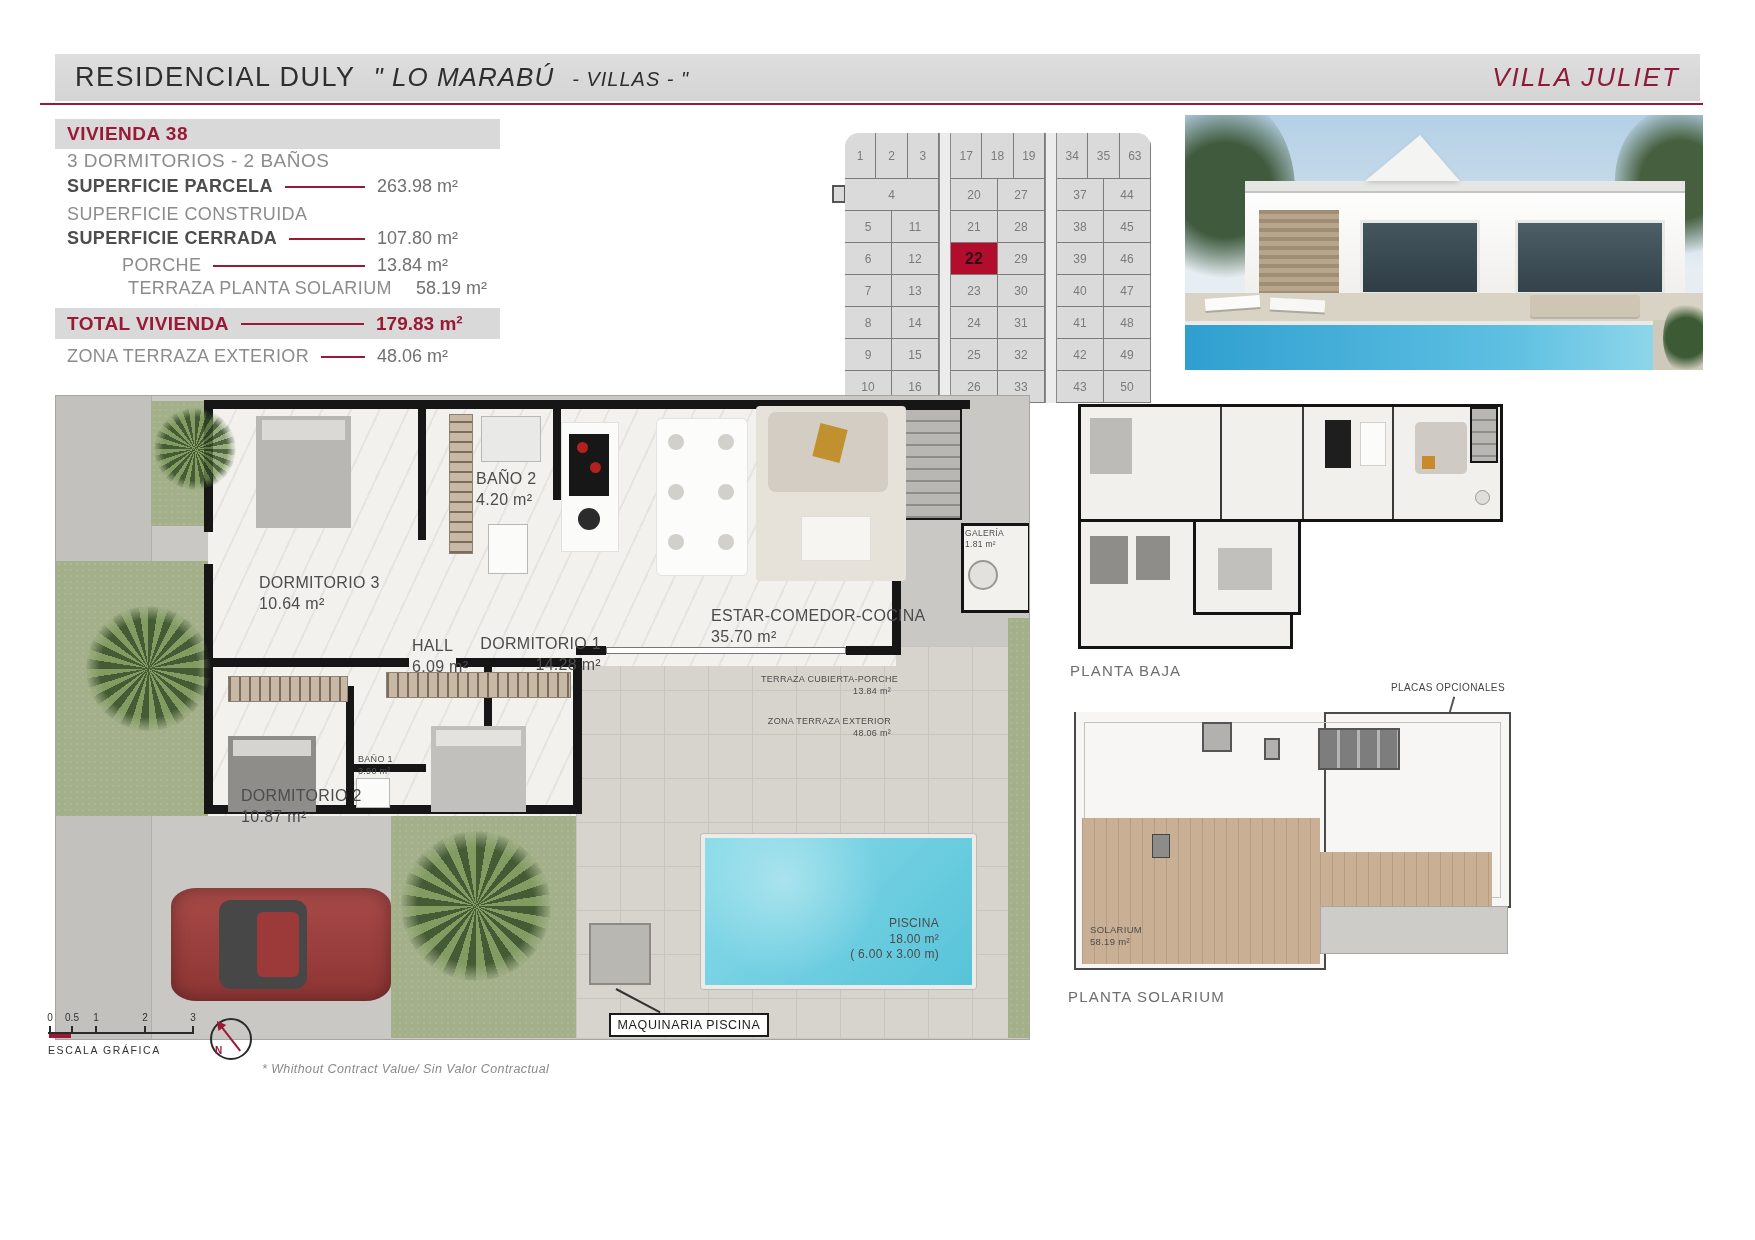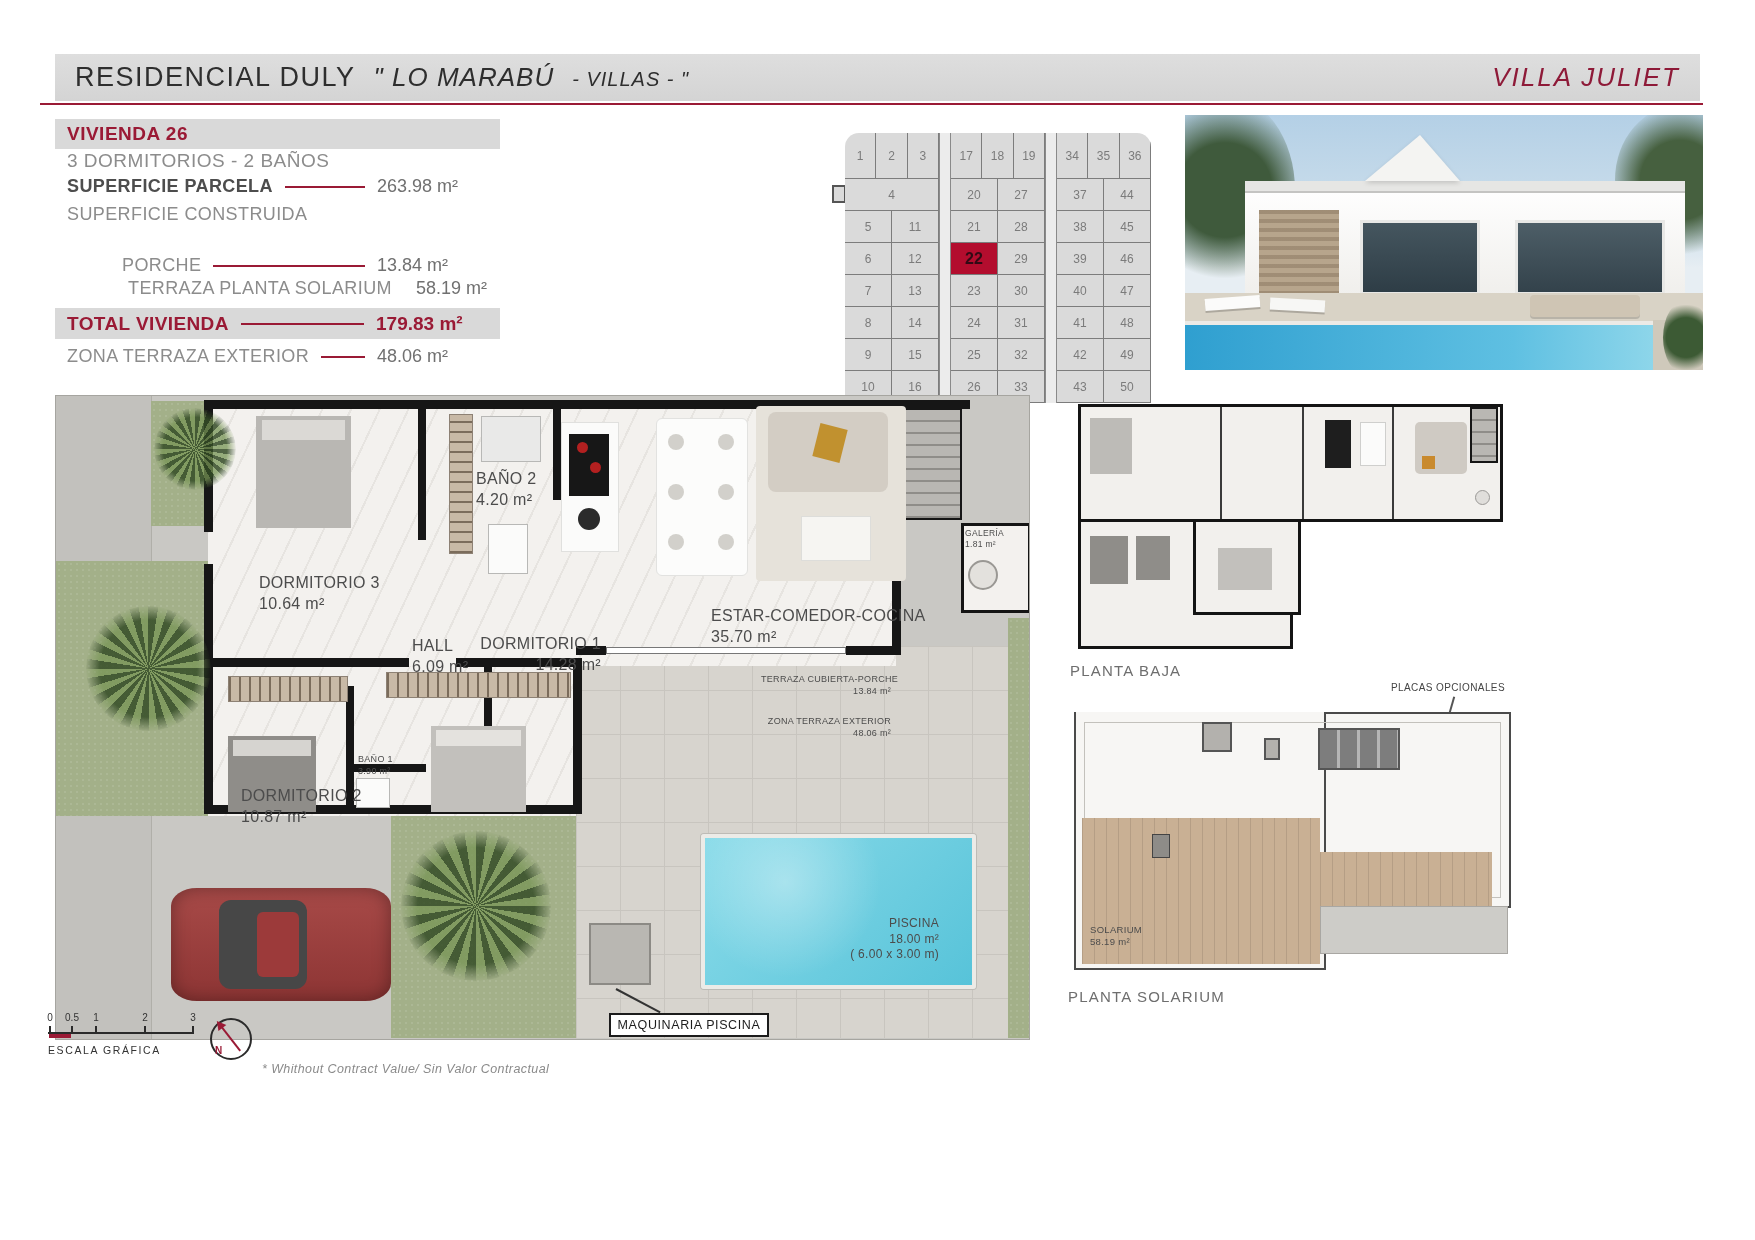--- a/index.html
+++ b/index.html
@@ -92,31 +92,36 @@
     <div class="h-left">
       <span class="h-title">RESIDENCIAL DULY</span>
       <span class="h-proj">" LO MARABÚ</span>
       <span class="h-proj-small">- VILLAS - "</span>
     </div>
     <span class="h-villa">VILLA JULIET</span>
   </div>
   <div class="abs header-line"></div>
 
   <div class="abs gray-bar viv-bar">
-    <span class="viv-txt">VIVIENDA 26</span>
+    <span class="viv-txt">VIVIENDA 38</span>
   </div>
   <div class="abs rooms-txt">3 DORMITORIOS - 2 BAÑOS</div>
 
   <div class="abs info-row" style="top:176px;">
     <span class="lbl lbl-bold">SUPERFICIE PARCELA</span>
     <span class="leader"></span>
     <span class="val">263.98 m²</span>
   </div>
   <div class="abs info-row" style="top:204px;">
     <span class="lbl lbl-gray">SUPERFICIE CONSTRUIDA</span>
+  </div>
+  <div class="abs info-row" style="top:228px;">
+    <span class="lbl lbl-bold">SUPERFICIE CERRADA</span>
+    <span class="leader"></span>
+    <span class="val">107.80 m²</span>
   </div>
   <div class="abs info-row" style="top:255px;left:122px;width:367px;">
     <span class="lbl lbl-gray">PORCHE</span>
     <span class="leader"></span>
     <span class="val">13.84 m²</span>
   </div>
   <div class="abs info-row" style="top:278px;left:128px;width:367px;">
     <span class="lbl lbl-gray">TERRAZA PLANTA SOLARIUM</span>
     <span class="leader"></span>
     <span class="val">58.19 m²</span>
@@ -204,21 +209,21 @@
         <div class="g-row">
           <div class="g-cell">26</div>
           <div class="g-cell">33</div>
         </div>
       </div>
       <div class="road" style="left: 200px;"></div>
       <div class="blk blk-r2" style="left: 212px;">
         <div class="g-row g-row-top">
           <div class="g-cell">34</div>
           <div class="g-cell">35</div>
-          <div class="g-cell">36</div>
+          <div class="g-cell">63</div>
         </div>
         <div class="g-row">
           <div class="g-cell">37</div>
           <div class="g-cell">44</div>
         </div>
         <div class="g-row">
           <div class="g-cell">38</div>
           <div class="g-cell">45</div>
         </div>
         <div class="g-row">

